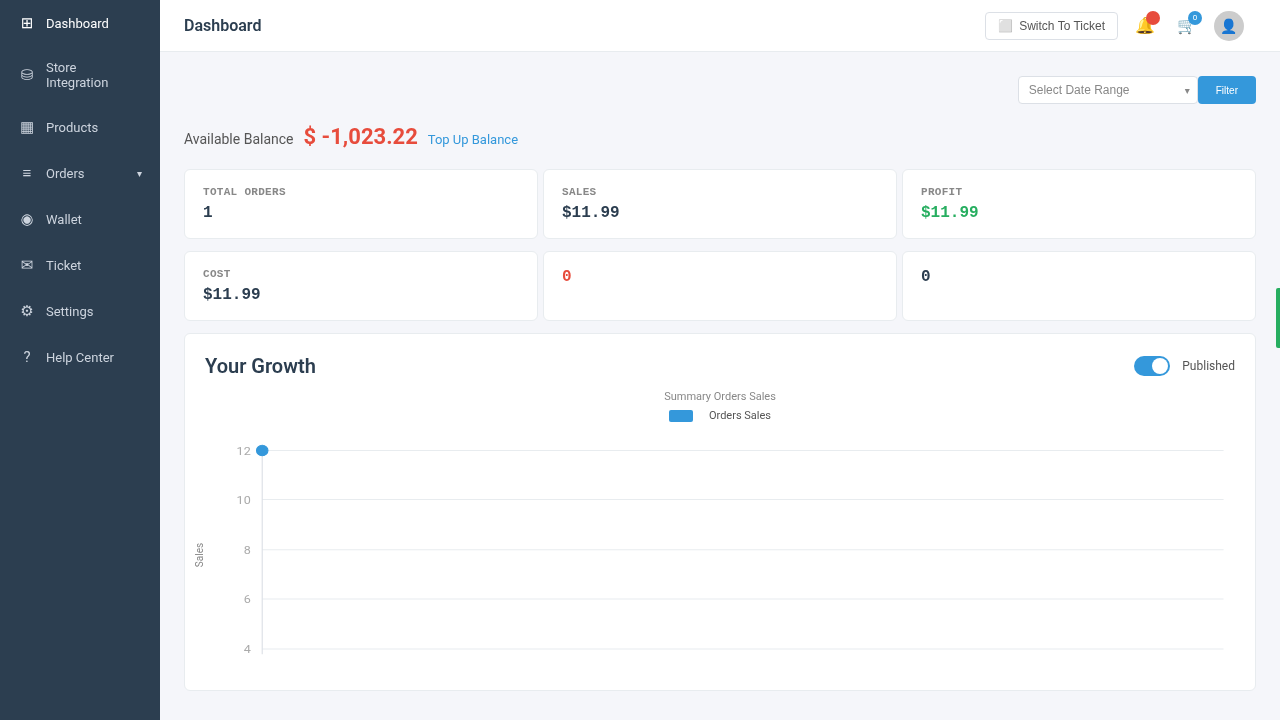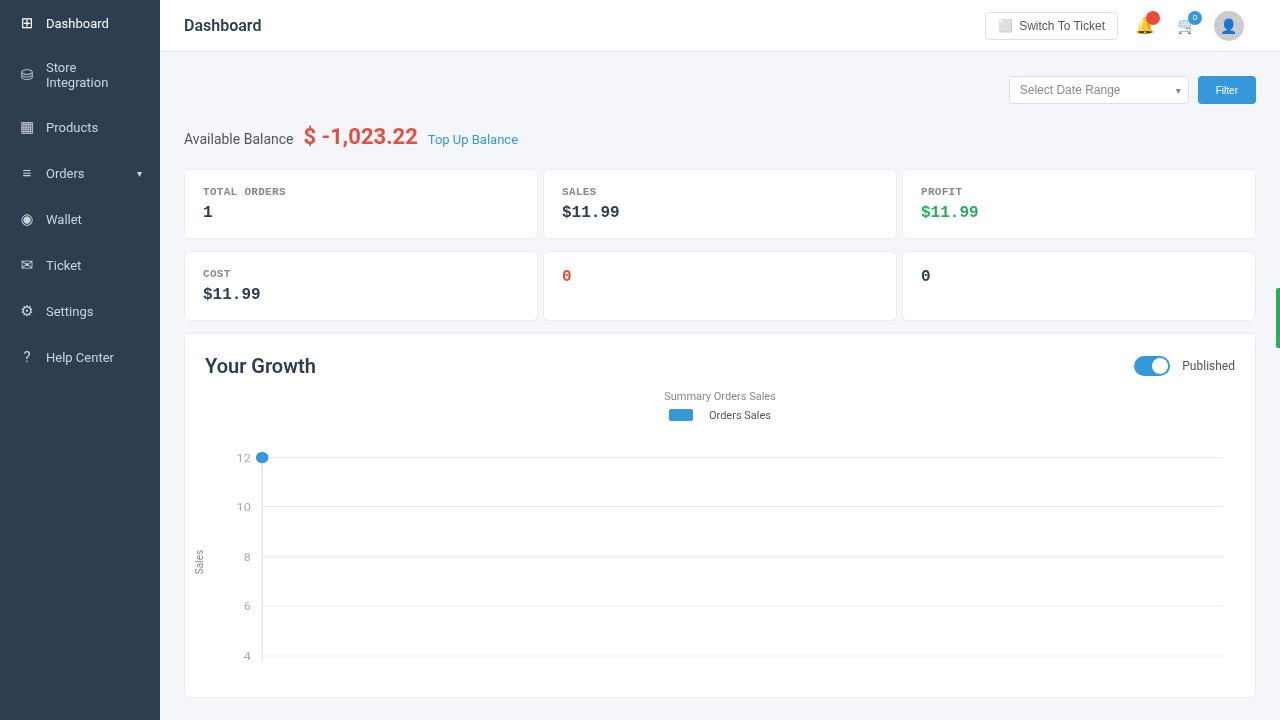--- a/index.html
+++ b/index.html
@@ -101,21 +101,21 @@
       font-size: 14px;
     }
 
     
     .content { padding: 24px; flex: 1; }
 
     
     .filter-bar {
       display: flex;
       justify-content: flex-end;
-      gap: 9px;
+      gap: 0;
       margin-bottom: 20px;
     }
     .date-range-select {
       border: 1px solid #dce0e6;
       border-radius: 4px;
       padding: 6px 30px 6px 10px;
       font-size: 12px;
       color: #888;
       background: #fff;
       appearance: none;
@@ -196,23 +196,24 @@
       position: absolute;
       right: 2px;
       top: 2px;
       width: 16px;
       height: 16px;
       background: #fff;
       border-radius: 50%;
     }
     .chart-legend {
       display: flex;
+      align-items: center;
       justify-content: center;
       gap: 16px;
-      margin-bottom: 25px;
+      margin-bottom: 18px;
       font-size: 11px;
       color: #555;
     }
     .legend-dot {
       width: 24px;
       height: 12px;
       background: #3498db;
       border-radius: 2px;
     }
     .chart-title-center {

